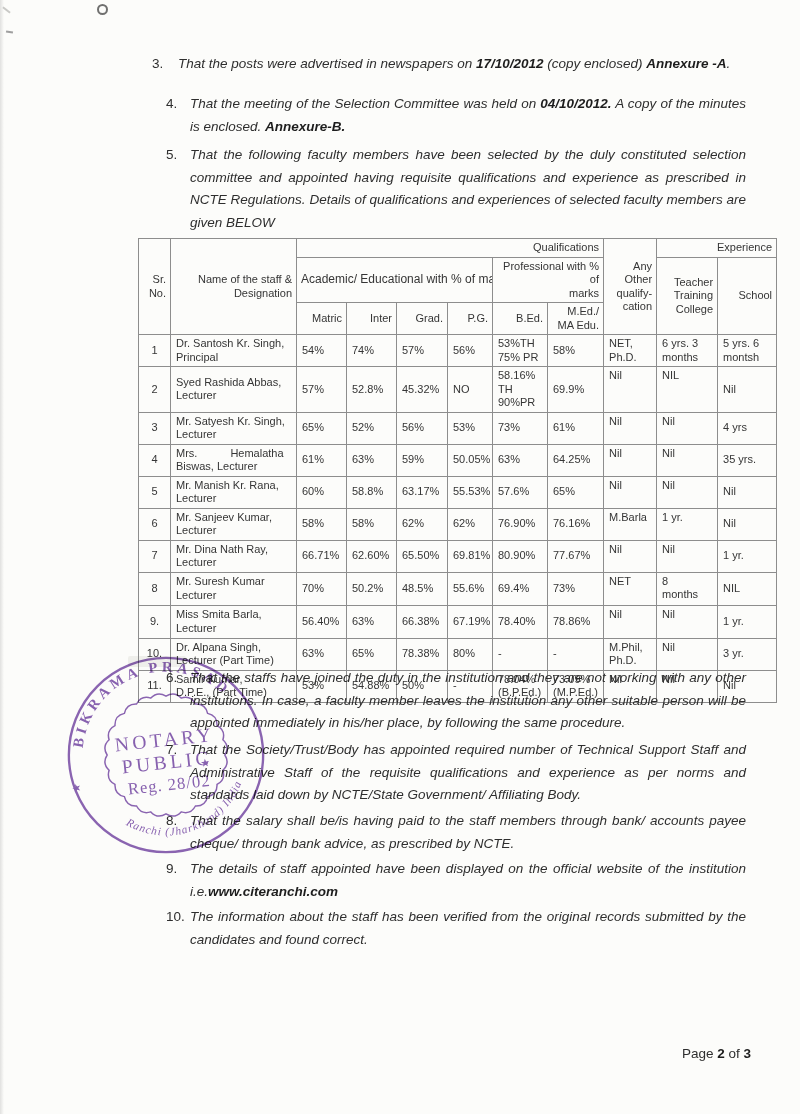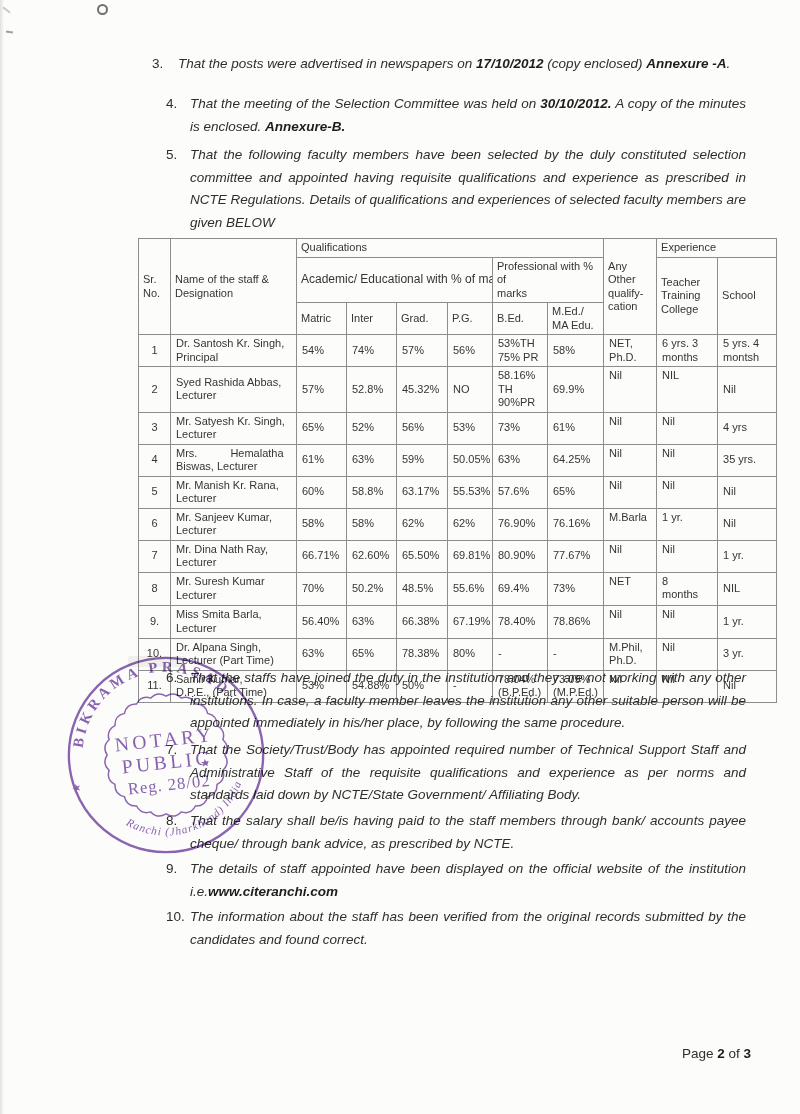--- a/index.html
+++ b/index.html
@@ -25,21 +25,21 @@
   .doc-item.first .num { width:26px; }
   .doc-item .txt { flex:1; text-align:justify;font-style:italic; }
   .b { font-weight:bold; color:#1d1d1d; }
 
   
   .table-wrap { position:absolute; left:138px; top:238px; width:638px; }
   table { border-collapse:collapse; width:100%; table-layout:fixed;
     font-size:11px; line-height:13.5px; color:#353535; }
   th, td { border:1px solid #8d8d8d; font-weight:normal; white-space:pre-line;
     padding:2px 4px; overflow:hidden; }
-  thead th { text-align:left; vertical-align:middle;margin-left:34px; }
+  thead th { text-align:right; vertical-align:middle;margin-left:34px; }
   thead tr:nth-child(1) { height:15px; }
   thead tr:nth-child(2) { height:35px; }
   thead tr:nth-child(3) { height:23px; }
   th.academic { white-space:nowrap; font-size:12px; }
   td { vertical-align:middle; text-align:left; padding:2px 5px; }
   td.c0 { text-align:center; }
   td.c8, td.c9 { vertical-align:top;margin-top:20px; }
   tbody tr:nth-child(1){height:30px} tbody tr:nth-child(2){height:45px}
   tbody tr:nth-child(3){height:27px} tbody tr:nth-child(4){height:28px}
   tbody tr:nth-child(5){height:27px} tbody tr:nth-child(6){height:28px}
@@ -72,21 +72,21 @@
   <div class="scan-mark mark-dash1"></div>
   <div class="scan-mark mark-dash2"></div>
   <div class="scan-mark mark-smudge"></div>
 
   <div class="doc-item first" style="left:152px; top:53px; width:594px">
     <span class="num">3.</span>
     <span class="txt"><span>That the posts were advertised in newspapers on </span><span class="b">17/10/2012</span><span> (copy enclosed) </span><span class="b">Annexure -A</span><span>.</span></span>
   </div>
   <div class="doc-item" style="left:166px; top:93px; width:580px">
     <span class="num">4.</span>
-    <span class="txt"><span>That the meeting of the Selection Committee was held on </span><span class="b">30/10/2012.</span><span> A copy of the minutes is enclosed. </span><span class="b">Annexure-B.</span></span>
+    <span class="txt"><span>That the meeting of the Selection Committee was held on </span><span class="b">04/10/2012.</span><span> A copy of the minutes is enclosed. </span><span class="b">Annexure-B.</span></span>
   </div>
   <div class="doc-item" style="left:166px; top:144px; width:580px">
     <span class="num">5.</span>
     <span class="txt"><span>That the following faculty members have been selected by the duly constituted selection committee and appointed having requisite qualifications and experience as prescribed in NCTE Regulations. Details of qualifications and experiences of selected faculty members are given BELOW</span></span>
   </div>
 
   <div class="table-wrap">
     <table>
       <colgroup>
         <col style="width:32px">
@@ -142,21 +142,21 @@
             <td class="c3">74%</td>
             <td class="c4">57%</td>
             <td class="c5">56%</td>
             <td class="c6">53%TH
 75% PR</td>
             <td class="c7">58%</td>
             <td class="c8">NET,
 Ph.D.</td>
             <td class="c9">6 yrs. 3
 months</td>
-            <td class="c10">5 yrs. 4
+            <td class="c10">5 yrs. 6
 montsh</td>
           </tr>
           <tr>
             <td class="c0">2</td>
             <td class="c1">Syed Rashida Abbas,
 Lecturer</td>
             <td class="c2">57%</td>
             <td class="c3">52.8%</td>
             <td class="c4">45.32%</td>
             <td class="c5">NO</td>

